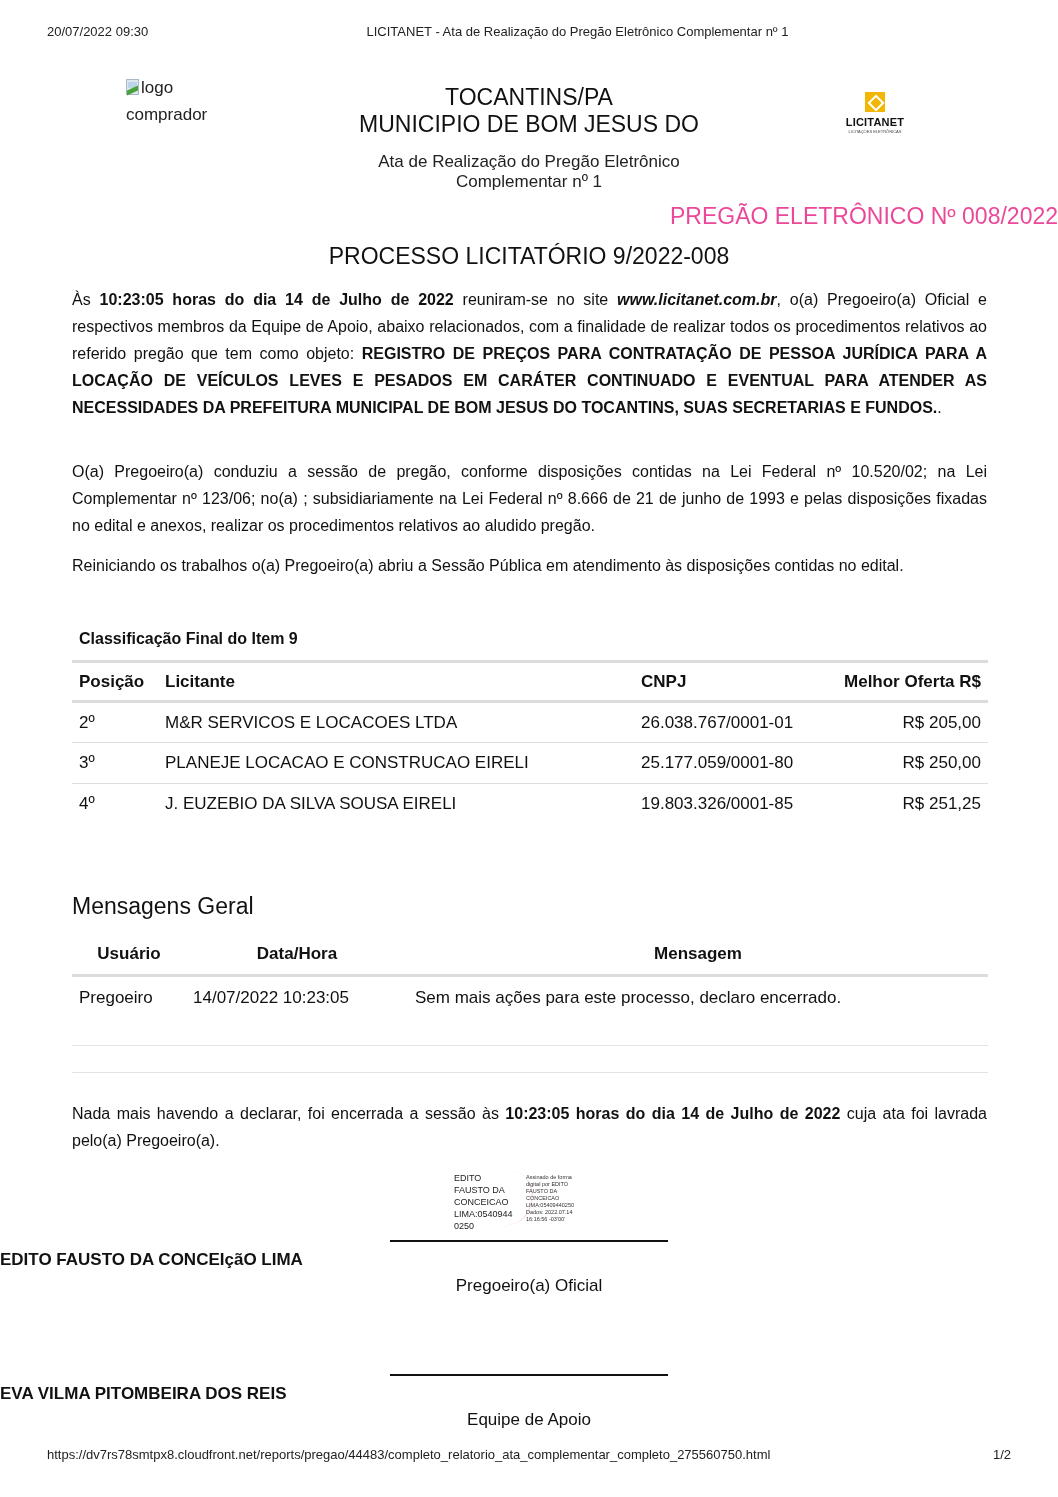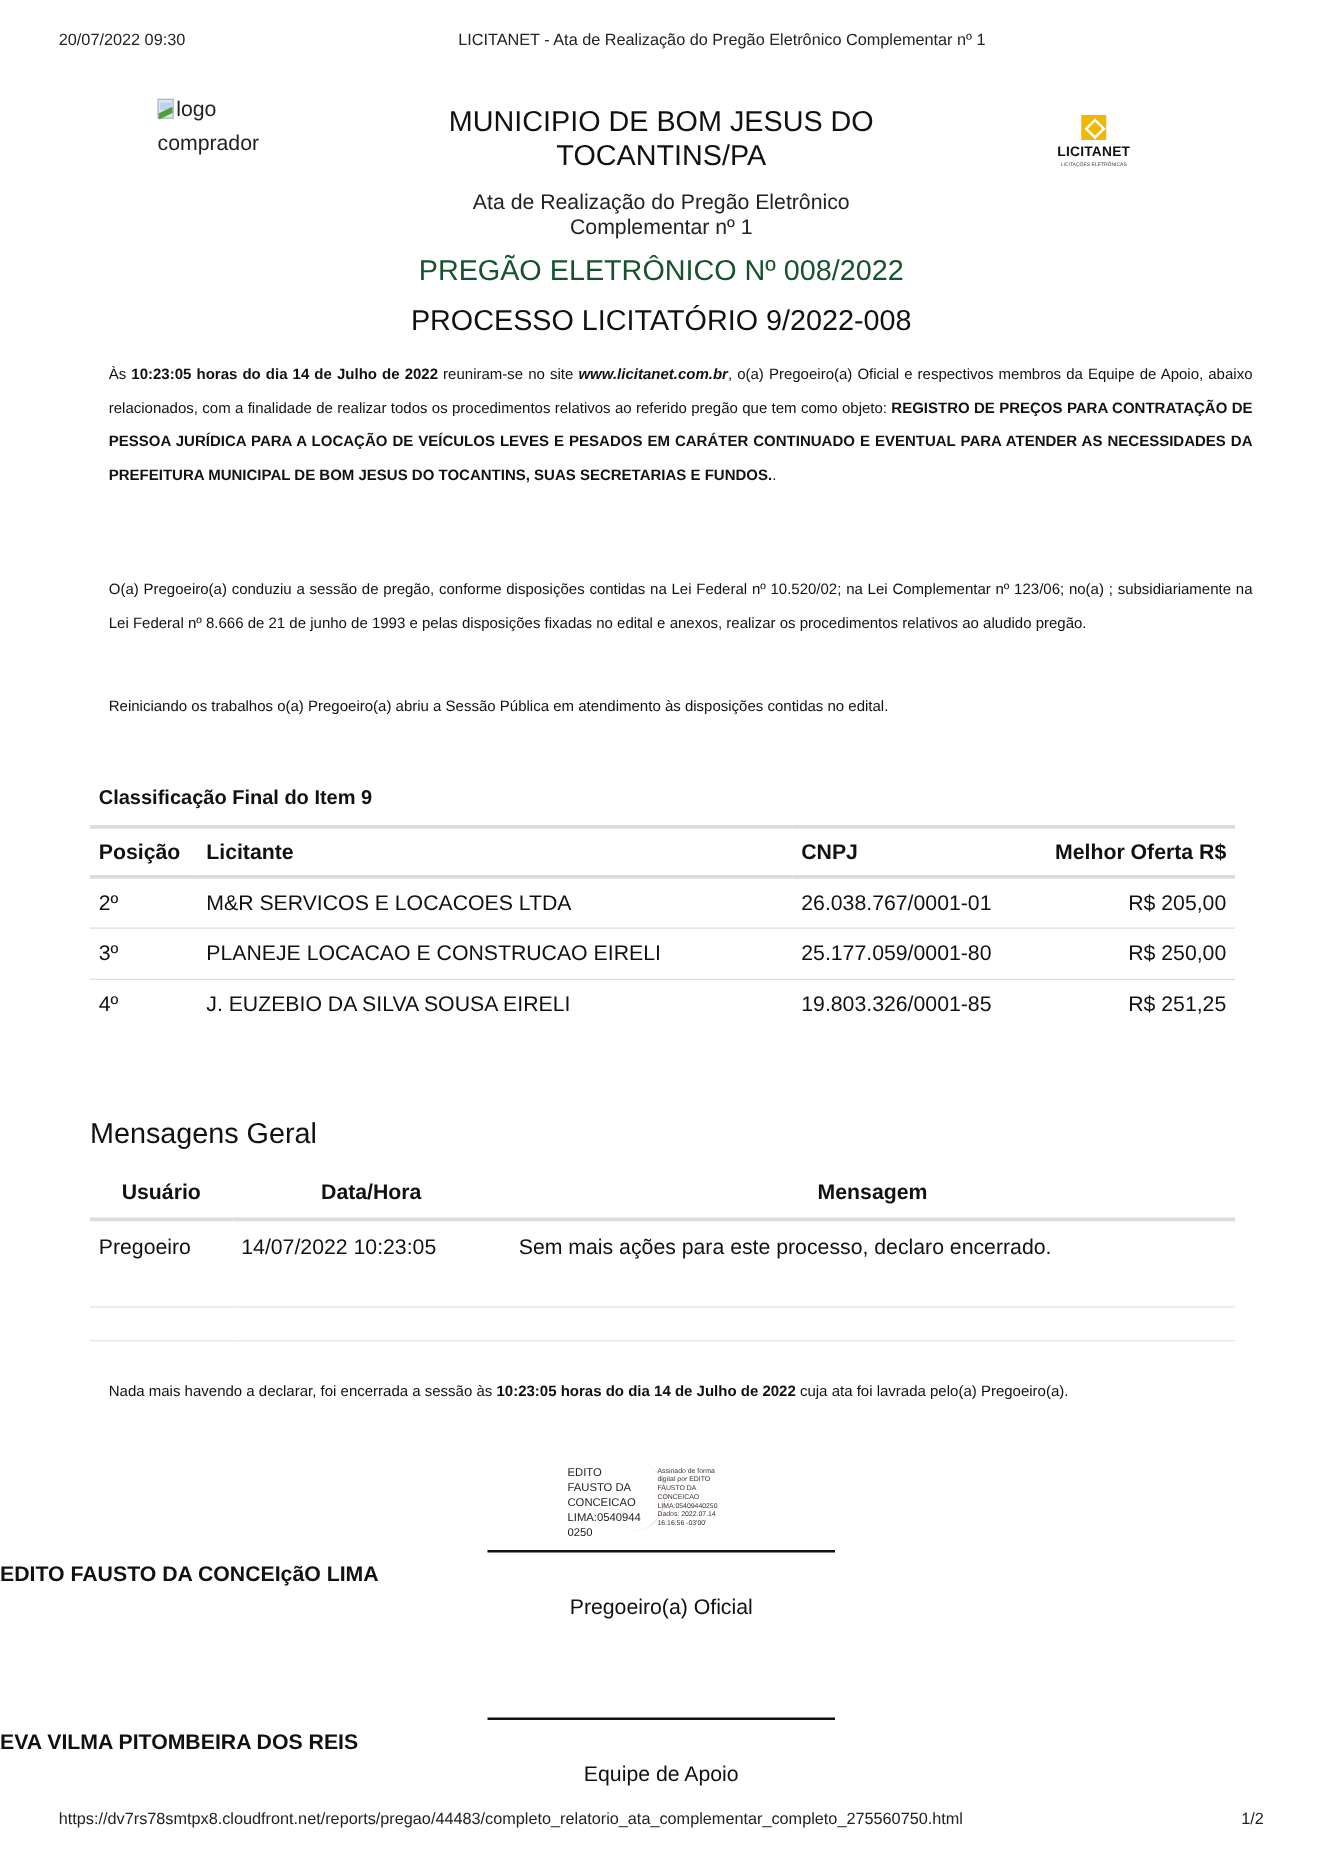--- a/index.html
+++ b/index.html
@@ -23,24 +23,24 @@
 
   .org-title { position: absolute; left: 300px; width: 458px; top: 10px; text-align: center; font-size: 23px; line-height: 27px; color: #111; }
 
   .licitanet-logo { position: absolute; left: 838px; top: 18px; width: 74px; text-align: center; }
   .licitanet-logo .mark { width: 20px; height: 20px; margin: 0 auto; background: #f2b705; position: relative; }
   .licitanet-logo .mark::before { content: ""; position: absolute; left: 5px; top: 5px; width: 8px; height: 8px; border: 2px solid #fff; transform: rotate(45deg); }
   .licitanet-logo .name { font-size: 11px; font-weight: bold; letter-spacing: 0.2px; margin-top: 4px; color: #111; }
   .licitanet-logo .tag { font-size: 4px; color: #444; margin-top: 1px; }
 
   .subtitle { position: absolute; top: 152px; left: 0; width: 1058px; text-align: center; font-size: 17px; line-height: 20px; color: #222; }
-  .pregao-no { position: absolute; top: 203px; left: 0; width: 1058px; text-align: center; font-size: 23px; color: #14532d; }
+  .pregao-no { position: absolute; top: 203px; left: 0; width: 1058px; text-align: right; font-size: 23px; color: #ec4899; }
   .processo-no { position: absolute; top: 243px; left: 0; width: 1058px; text-align: center; font-size: 23px; color: #111; }
 
-  .para { position: absolute; left: 72px; width: 915px; font-size: 12px; line-height: 27px; text-align: justify; color: #111; margin-left: 15px; }
+  .para { position: absolute; left: 72px; width: 915px; font-size: 16px; line-height: 27px; text-align: justify; color: #111; }
   .para b { font-weight: bold; }
   .p1 { top: 286px; }
   .p2 { top: 458px; }
   .p3 { top: 552px; }
 
   .section-label { position: absolute; left: 79px; top: 630px; font-size: 16px; font-weight: bold; }
 
   table.class-table { position: absolute; left: 72px; top: 660px; width: 916px; border-collapse: collapse; font-size: 17px; }
   .class-table th, .class-table td { text-align: left; padding: 0 7px; height: 41px; }
   .class-table thead tr { border-top: 3px solid #dcdcdc; border-bottom: 3px solid #dcdcdc; }
@@ -77,22 +77,22 @@
 
 <div class="head-block">
   <div class="logo-placeholder">
     <span class="broken-img">
       <span class="page"></span><span class="sky"></span><span class="grass"></span>
     </span><span>logo</span><br>
     <span>comprador</span>
   </div>
 
   <div class="org-title">
+    <div>TOCANTINS/PA</div>
     <div>MUNICIPIO DE BOM JESUS DO</div>
-    <div>TOCANTINS/PA</div>
   </div>
 
   <div class="licitanet-logo">
     <div class="mark"></div>
     <div class="name">LICITANET</div>
     <div class="tag">LICITAÇÕES ELETRÔNICAS</div>
   </div>
 </div>
 
 <div class="subtitle">

